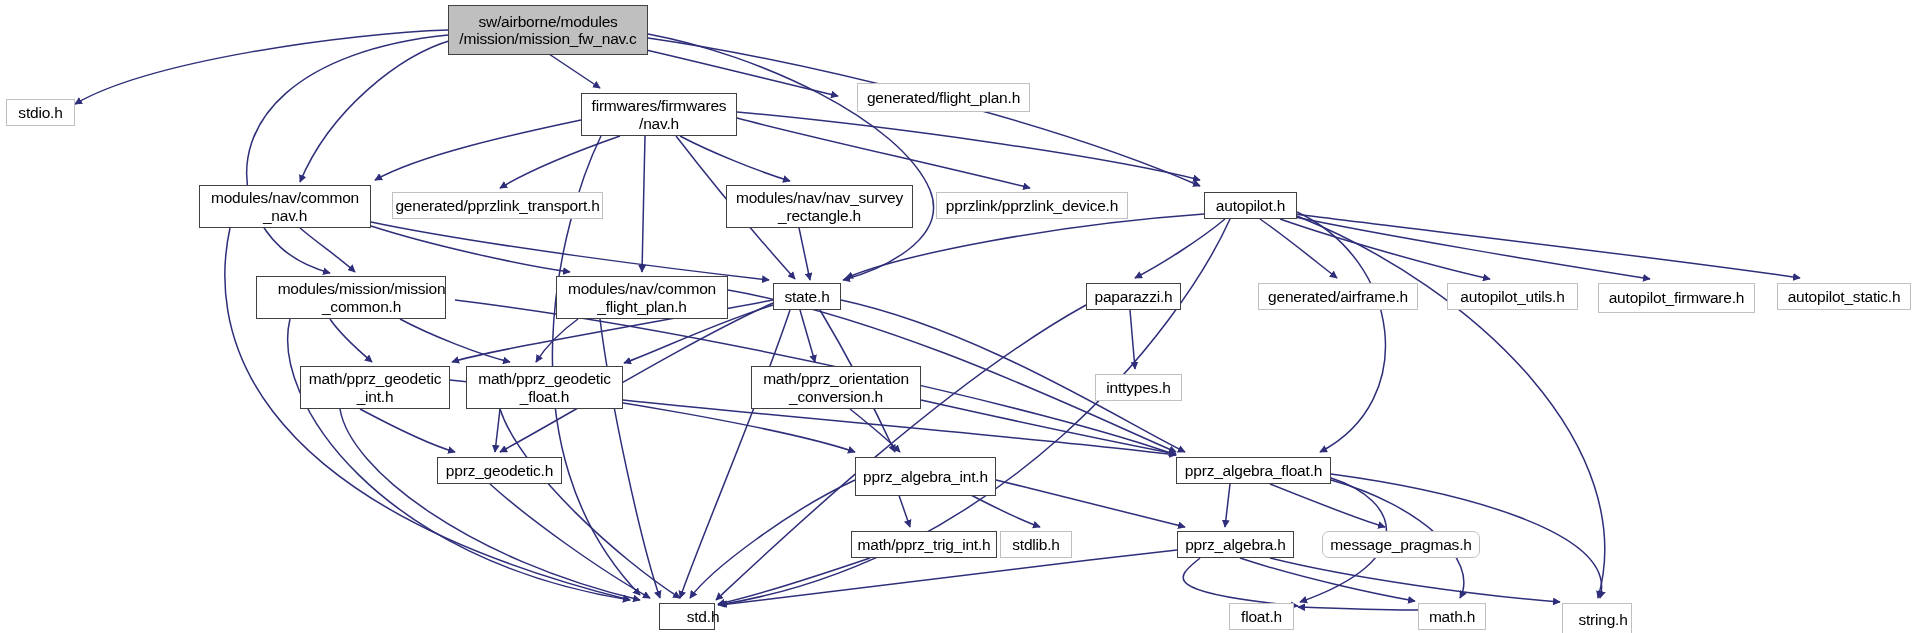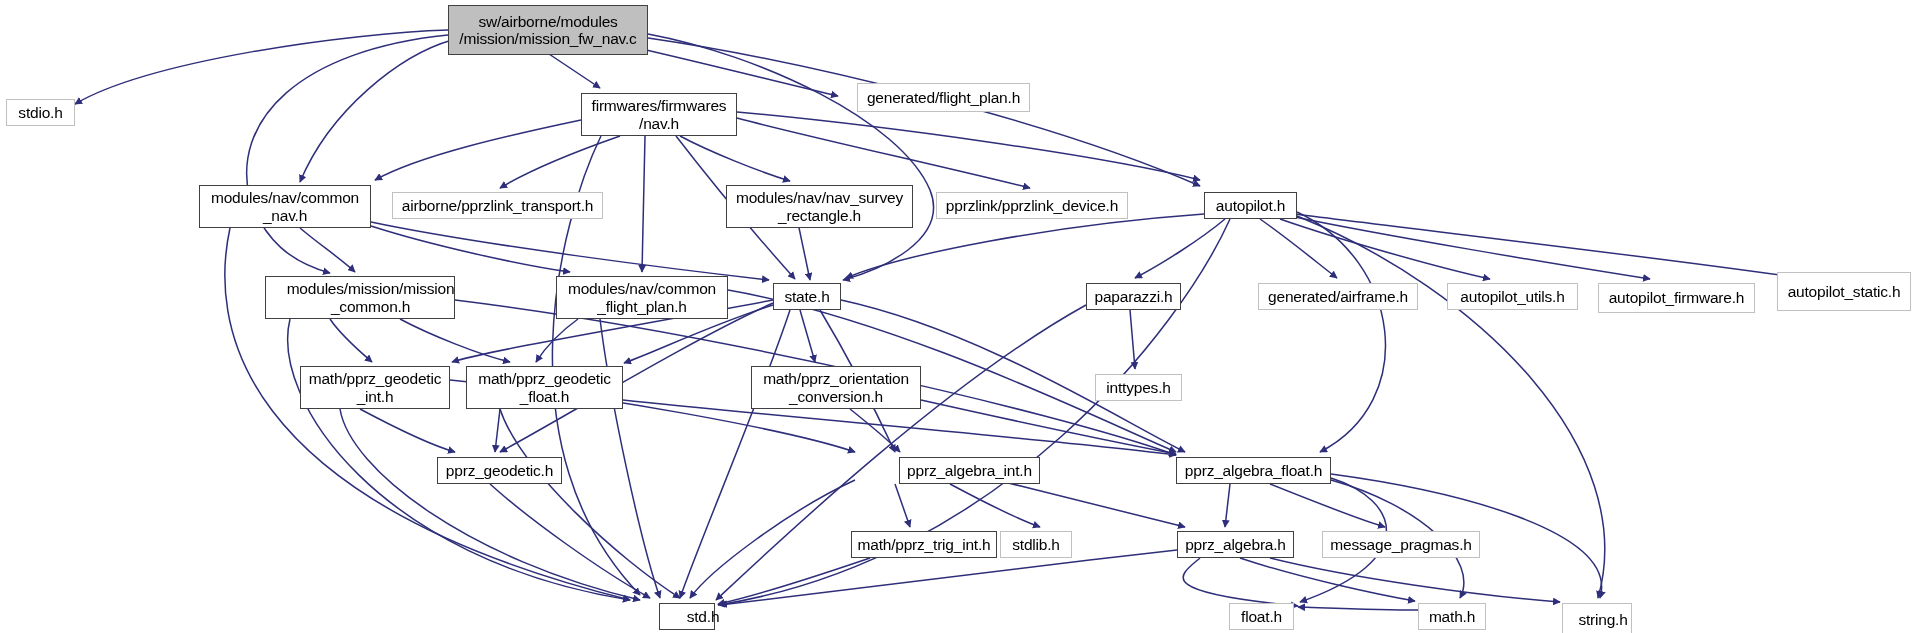--- a/index.html
+++ b/index.html
@@ -135,47 +135,47 @@
   </svg>
   <div id="node-layer">
       <div class="node current" style="left: 448px; top: 5px; width: 200px; height: 50px;"><span class="lbl">sw/airborne/modules
 /mission/mission_fw_nav.c</span></div>
       <div class="node ext" style="left: 6px; top: 99px; width: 69px; height: 27px;"><span class="lbl">stdio.h</span></div>
       <div class="node int" style="left: 581px; top: 93px; width: 156px; height: 43px;"><span class="lbl">firmwares/firmwares
 /nav.h</span></div>
       <div class="node ext" style="left: 817px; top: 83px; width: 173px; height: 29px; margin-left: 40px;"><span class="lbl">generated/flight_plan.h</span></div>
       <div class="node int" style="left: 199px; top: 185px; width: 172px; height: 43px;"><span class="lbl">modules/nav/common
 _nav.h</span></div>
-      <div class="node ext" style="left: 392px; top: 192px; width: 211px; height: 27px;"><span class="lbl">airborne/pprzlink_transport.h</span></div>
+      <div class="node ext" style="left: 392px; top: 192px; width: 211px; height: 27px;"><span class="lbl">generated/pprzlink_transport.h</span></div>
       <div class="node int" style="left: 726px; top: 185px; width: 187px; height: 43px;"><span class="lbl">modules/nav/nav_survey
 _rectangle.h</span></div>
       <div class="node ext" style="left: 936px; top: 192px; width: 192px; height: 27px;"><span class="lbl">pprzlink/pprzlink_device.h</span></div>
       <div class="node int" style="left: 1204px; top: 192px; width: 93px; height: 27px;"><span class="lbl">autopilot.h</span></div>
-      <div class="node int" style="left: 265px; top: 276px; width: 190px; height: 43px; padding-left: 21px;"><span class="lbl">modules/mission/mission
+      <div class="node int" style="left: 256px; top: 276px; width: 190px; height: 43px; padding-left: 21px;"><span class="lbl">modules/mission/mission
 _common.h</span></div>
       <div class="node int" style="left: 556px; top: 276px; width: 172px; height: 43px;"><span class="lbl">modules/nav/common
 _flight_plan.h</span></div>
       <div class="node int" style="left: 773px; top: 283px; width: 68px; height: 27px;"><span class="lbl">state.h</span></div>
       <div class="node int" style="left: 1086px; top: 283px; width: 95px; height: 27px;"><span class="lbl">paparazzi.h</span></div>
       <div class="node ext" style="left: 1258px; top: 283px; width: 160px; height: 27px;"><span class="lbl">generated/airframe.h</span></div>
       <div class="node ext" style="left: 1447px; top: 283px; width: 131px; height: 27px;"><span class="lbl">autopilot_utils.h</span></div>
       <div class="node ext" style="left: 1598px; top: 283px; width: 157px; height: 30px;"><span class="lbl">autopilot_firmware.h</span></div>
-      <div class="node ext" style="left: 1777px; top: 272px; width: 134px; height: 39px; align-items: center;"><span class="lbl">autopilot_static.h</span></div>
+      <div class="node ext" style="left: 1777px; top: 283px; width: 134px; height: 27px; align-items: center;"><span class="lbl">autopilot_static.h</span></div>
       <div class="node int" style="left: 300px; top: 366px; width: 150px; height: 43px;"><span class="lbl">math/pprz_geodetic
 _int.h</span></div>
       <div class="node int" style="left: 466px; top: 366px; width: 157px; height: 43px;"><span class="lbl">math/pprz_geodetic
 _float.h</span></div>
       <div class="node int" style="left: 751px; top: 366px; width: 170px; height: 43px;"><span class="lbl">math/pprz_orientation
 _conversion.h</span></div>
       <div class="node ext" style="left: 1095px; top: 374px; width: 87px; height: 27px;"><span class="lbl">inttypes.h</span></div>
       <div class="node int" style="left: 437px; top: 457px; width: 125px; height: 27px;"><span class="lbl">pprz_geodetic.h</span></div>
-      <div class="node int" style="left: 855px; top: 457px; width: 141px; height: 27px; margin-left: 44px;"><span class="lbl">pprz_algebra_int.h</span></div>
+      <div class="node int" style="left: 855px; top: 457px; width: 141px; height: 39px;"><span class="lbl">pprz_algebra_int.h</span></div>
       <div class="node int" style="left: 1176px; top: 457px; width: 155px; height: 27px;"><span class="lbl">pprz_algebra_float.h</span></div>
       <div class="node int" style="left: 851px; top: 531px; width: 146px; height: 27px;"><span class="lbl">math/pprz_trig_int.h</span></div>
       <div class="node ext" style="left: 1000px; top: 531px; width: 72px; height: 27px;"><span class="lbl">stdlib.h</span></div>
       <div class="node int" style="left: 1177px; top: 531px; width: 117px; height: 27px;"><span class="lbl">pprz_algebra.h</span></div>
-      <div class="node ext" style="left: 1322px; top: 531px; width: 158px; height: 27px;"><span class="lbl">message_pragmas.h</span></div>
+      <div class="node ext" style="left: 1322px; top: 531px; width: 158px; height: 27px; border-radius: 7px;"><span class="lbl">message_pragmas.h</span></div>
       <div class="node int" style="left: 659px; top: 603px; width: 56px; height: 27px; padding-left: 32px;"><span class="lbl">std.h</span></div>
       <div class="node ext" style="left: 1229px; top: 603px; width: 65px; height: 27px;"><span class="lbl">float.h</span></div>
       <div class="node ext" style="left: 1418px; top: 603px; width: 68px; height: 27px;"><span class="lbl">math.h</span></div>
       <div class="node ext" style="left: 1562px; top: 603px; width: 70px; height: 33px; padding-left: 12px;"><span class="lbl">string.h</span></div>
     </div>
 </div>
 
 </body></html>

